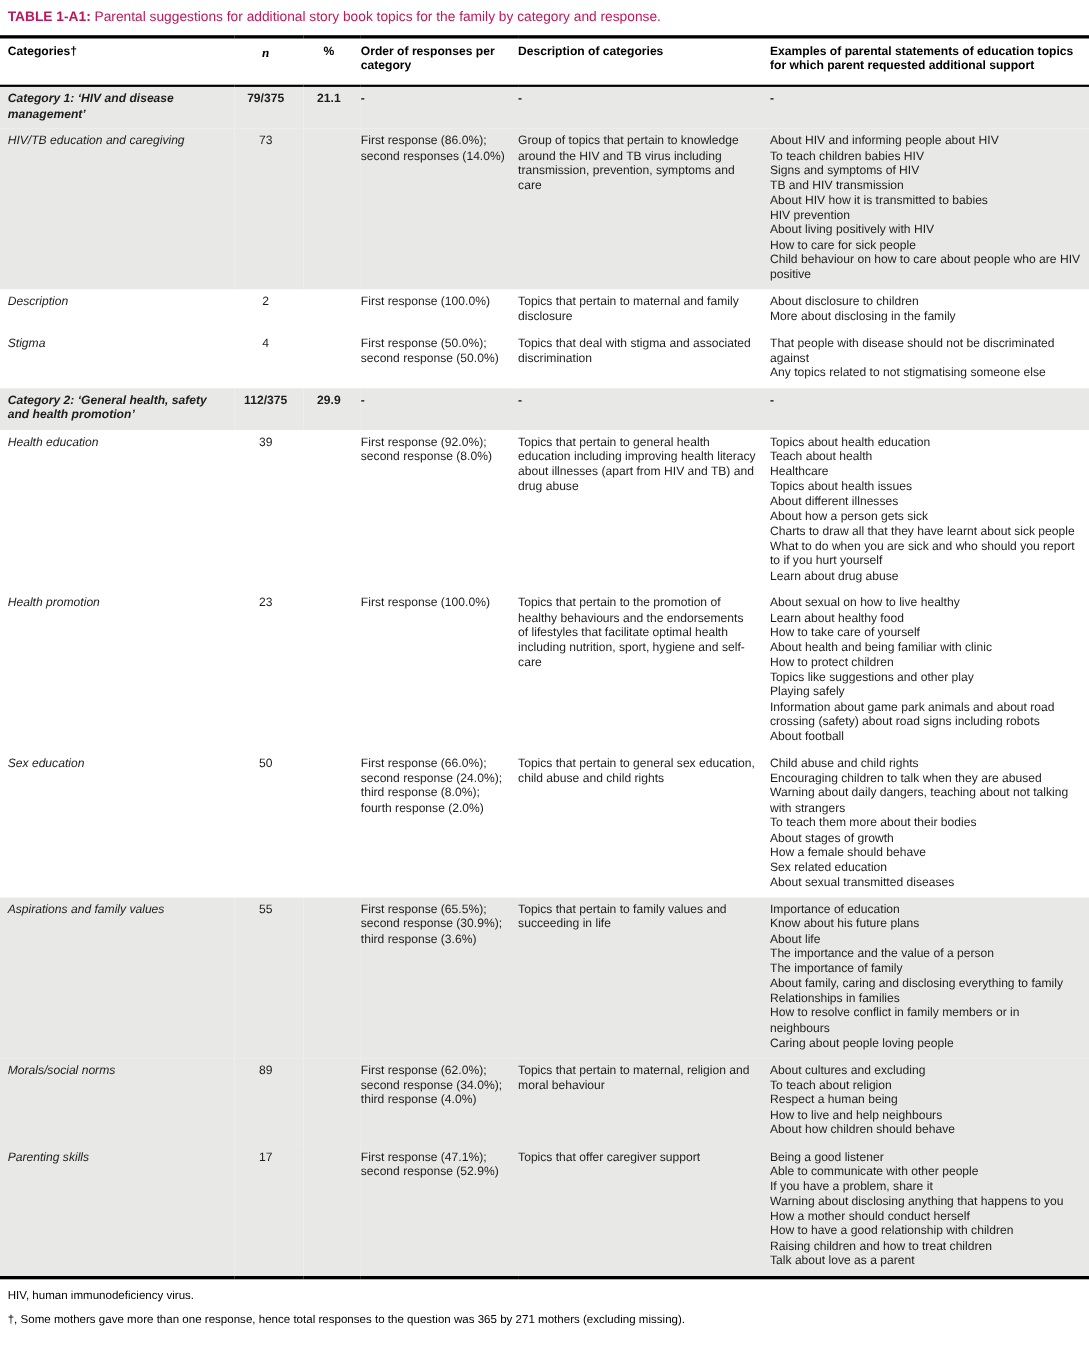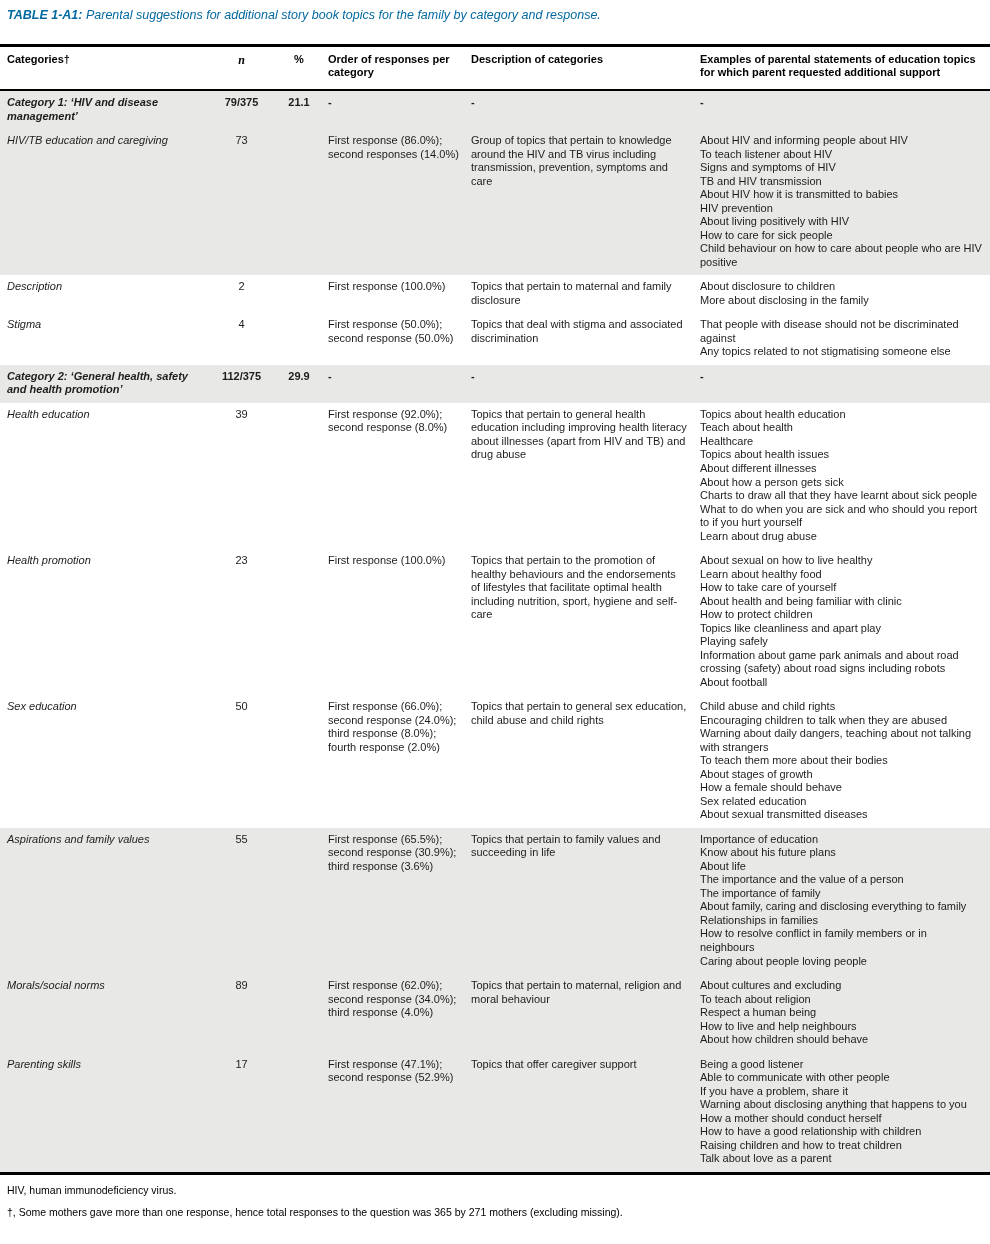--- a/index.html
+++ b/index.html
@@ -12,23 +12,22 @@
   }
   .page {
     width: 990px;
     min-height: 1244px;
     box-sizing: border-box;
     padding-top: 5px;
   }
   .title {
     font-size: 12.5px;
     line-height: 1.25;
-    padding: 3px 8px 20px 7px;
-    color: #0369a1;
-    font-style: italic;
+    padding: 3px 8px 8px 7px;
+    color: #be185d;
   }
   .title-label { font-weight: bold; }
   table.data-table {
     width: 990px;
     border-collapse: collapse;
     table-layout: fixed;
     border-top: 3px solid #000000;
     border-bottom: 3px solid #000;
   }
   col.w-cat { width: 213px; }
@@ -111,21 +110,21 @@
           </td>
   </tr>
         <tr class="shaded">
     <td class="c-cat">HIV/TB education and caregiving</td>
     <td class="c-n">73</td>
     <td class="c-pct"></td>
     <td class="c-ord">First response (86.0%); second responses (14.0%)</td>
     <td class="c-desc">Group of topics that pertain to knowledge around the HIV and TB virus including transmission, prevention, symptoms and care</td>
     <td class="c-ex">
             <div class="example-line">About HIV and informing people about HIV</div>
-            <div class="example-line">To teach listener about HIV</div>
+            <div class="example-line">To teach children babies HIV</div>
             <div class="example-line">Signs and symptoms of HIV</div>
             <div class="example-line">TB and HIV transmission</div>
             <div class="example-line">About HIV how it is transmitted to babies</div>
             <div class="example-line">HIV prevention</div>
             <div class="example-line">About living positively with HIV</div>
             <div class="example-line">How to care for sick people</div>
             <div class="example-line">Child behaviour on how to care about people who are HIV positive</div>
           </td>
   </tr>
         <tr>
@@ -183,21 +182,21 @@
     <td class="c-n">23</td>
     <td class="c-pct"></td>
     <td class="c-ord">First response (100.0%)</td>
     <td class="c-desc">Topics that pertain to the promotion of healthy behaviours and the endorsements of lifestyles that facilitate optimal health including nutrition, sport, hygiene and self-care</td>
     <td class="c-ex">
             <div class="example-line">About sexual on how to live healthy</div>
             <div class="example-line">Learn about healthy food</div>
             <div class="example-line">How to take care of yourself</div>
             <div class="example-line">About health and being familiar with clinic</div>
             <div class="example-line">How to protect children</div>
-            <div class="example-line">Topics like cleanliness and apart play</div>
+            <div class="example-line">Topics like suggestions and other play</div>
             <div class="example-line">Playing safely</div>
             <div class="example-line">Information about game park animals and about road crossing (safety) about road signs including robots</div>
             <div class="example-line">About football</div>
           </td>
   </tr>
         <tr>
     <td class="c-cat">Sex education</td>
     <td class="c-n">50</td>
     <td class="c-pct"></td>
     <td class="c-ord">First response (66.0%); second response (24.0%); third response (8.0%); fourth response (2.0%)</td>

